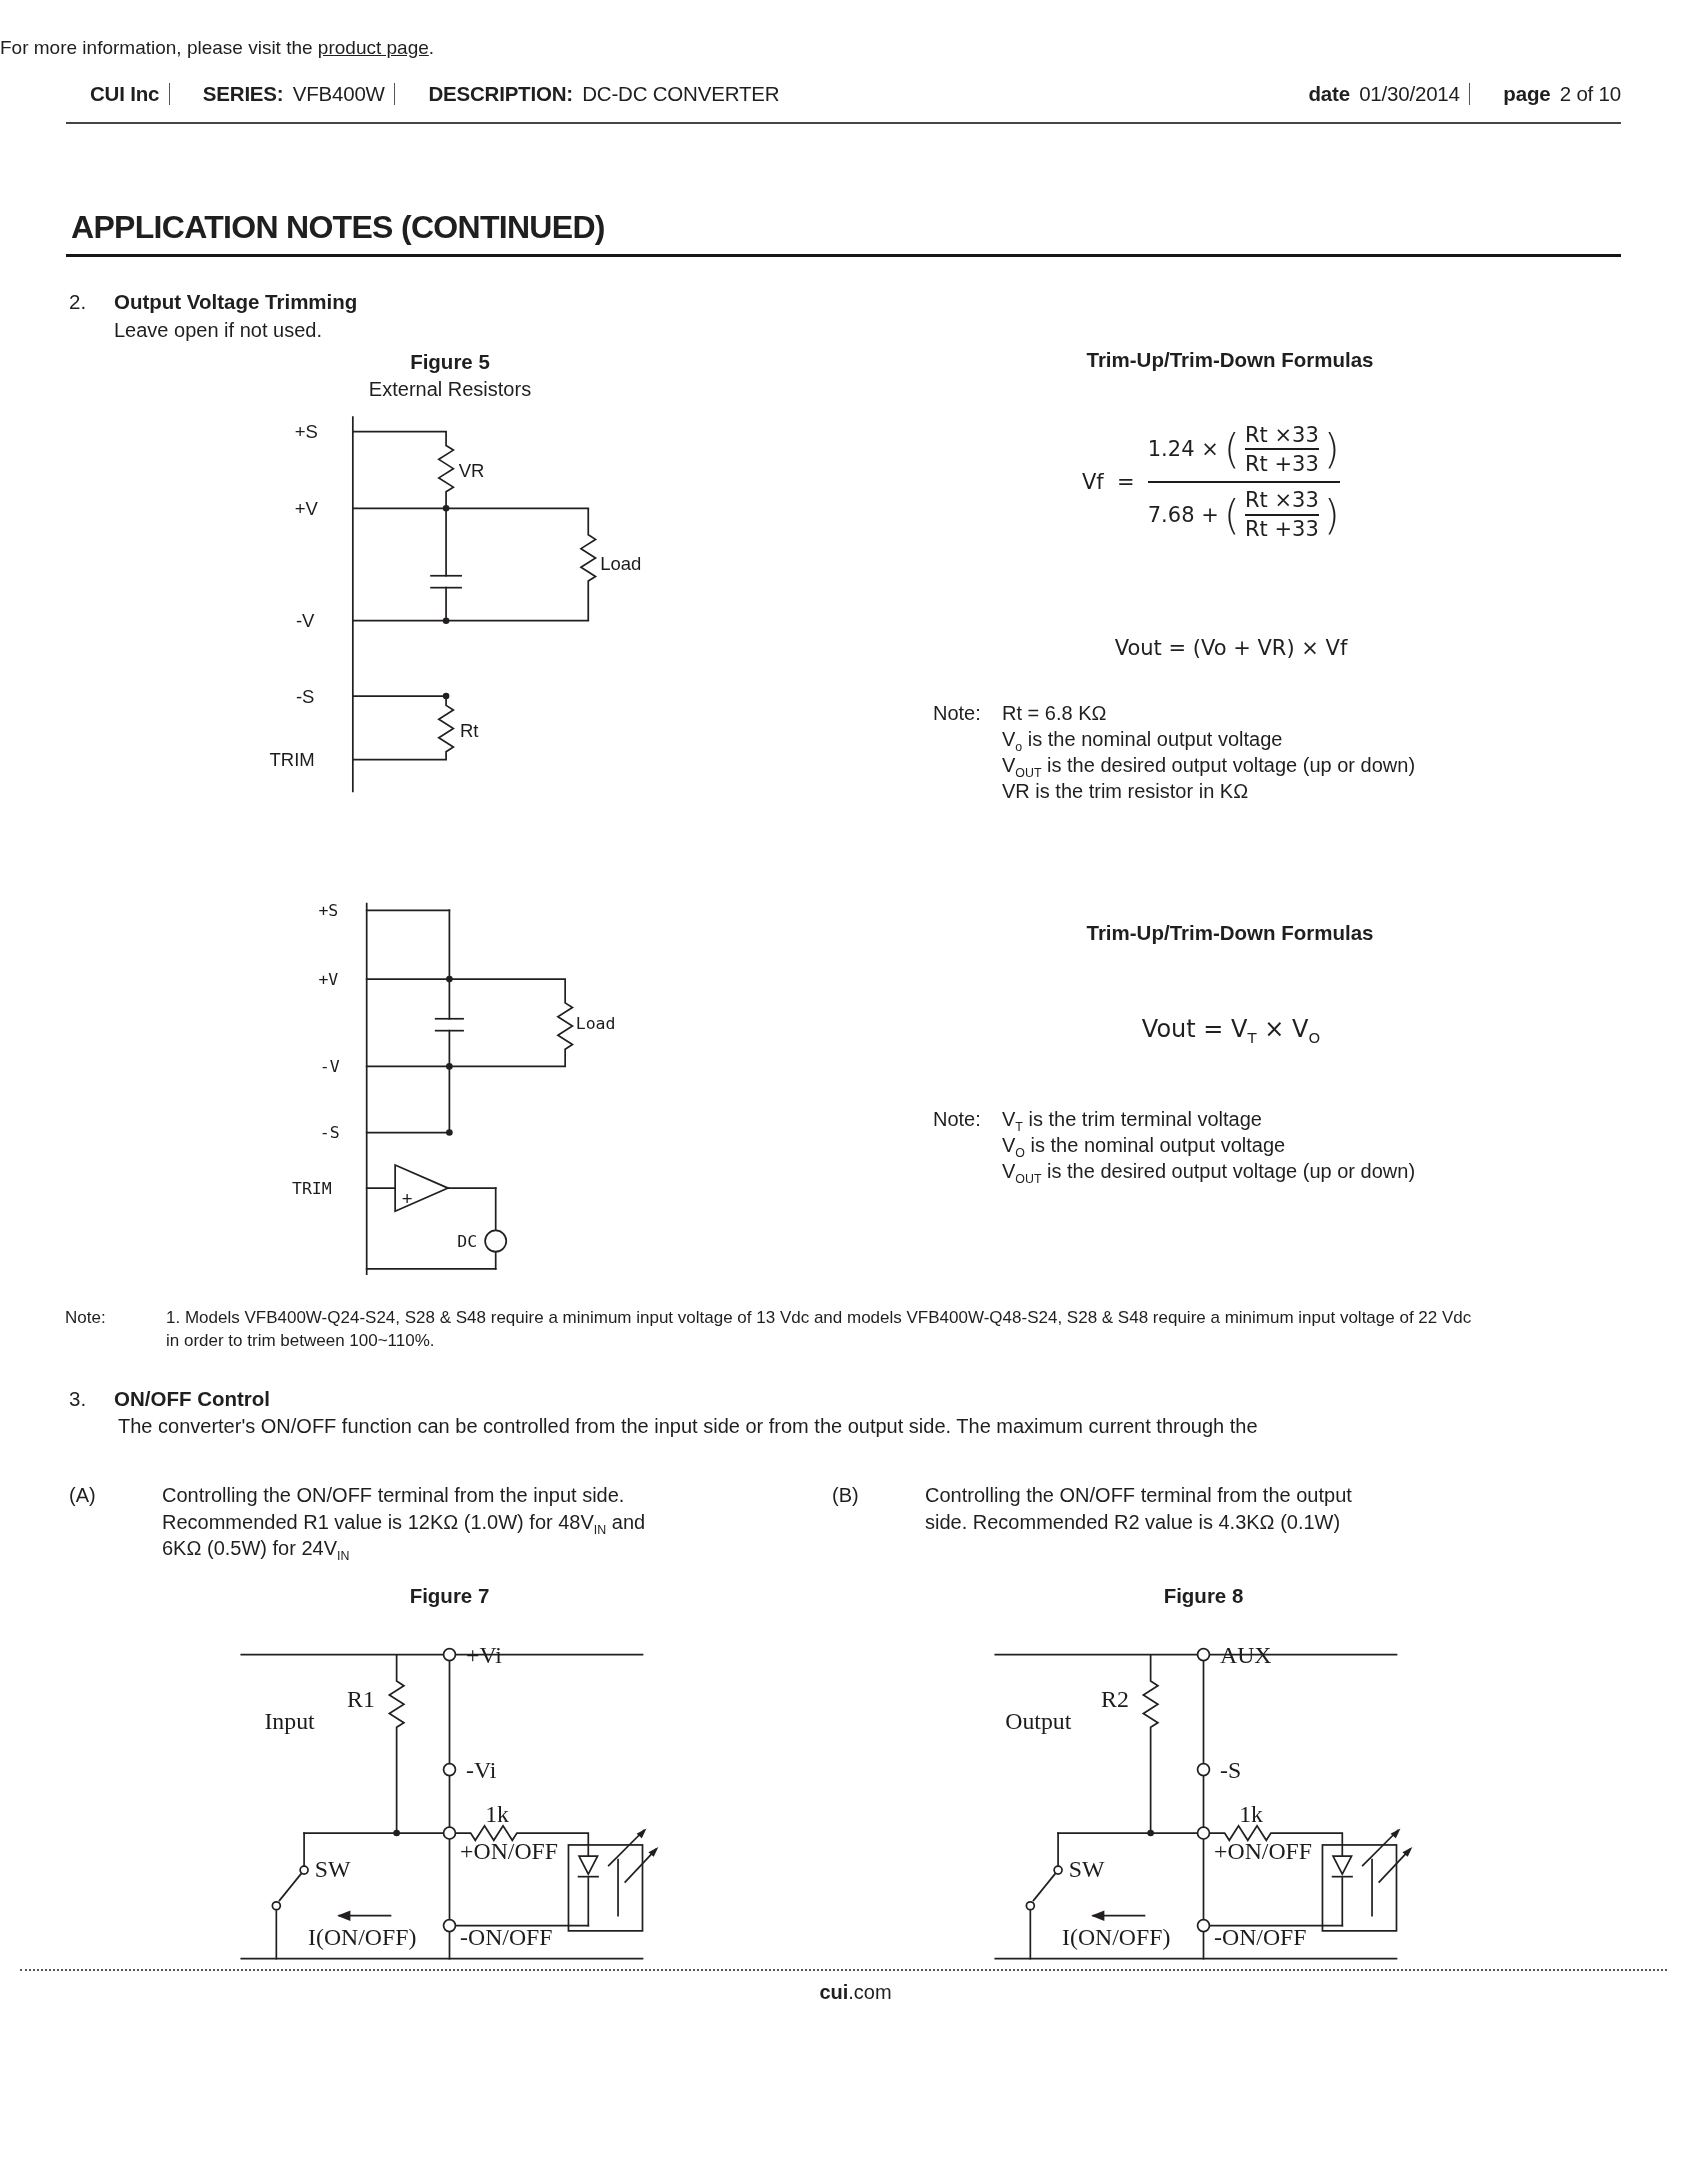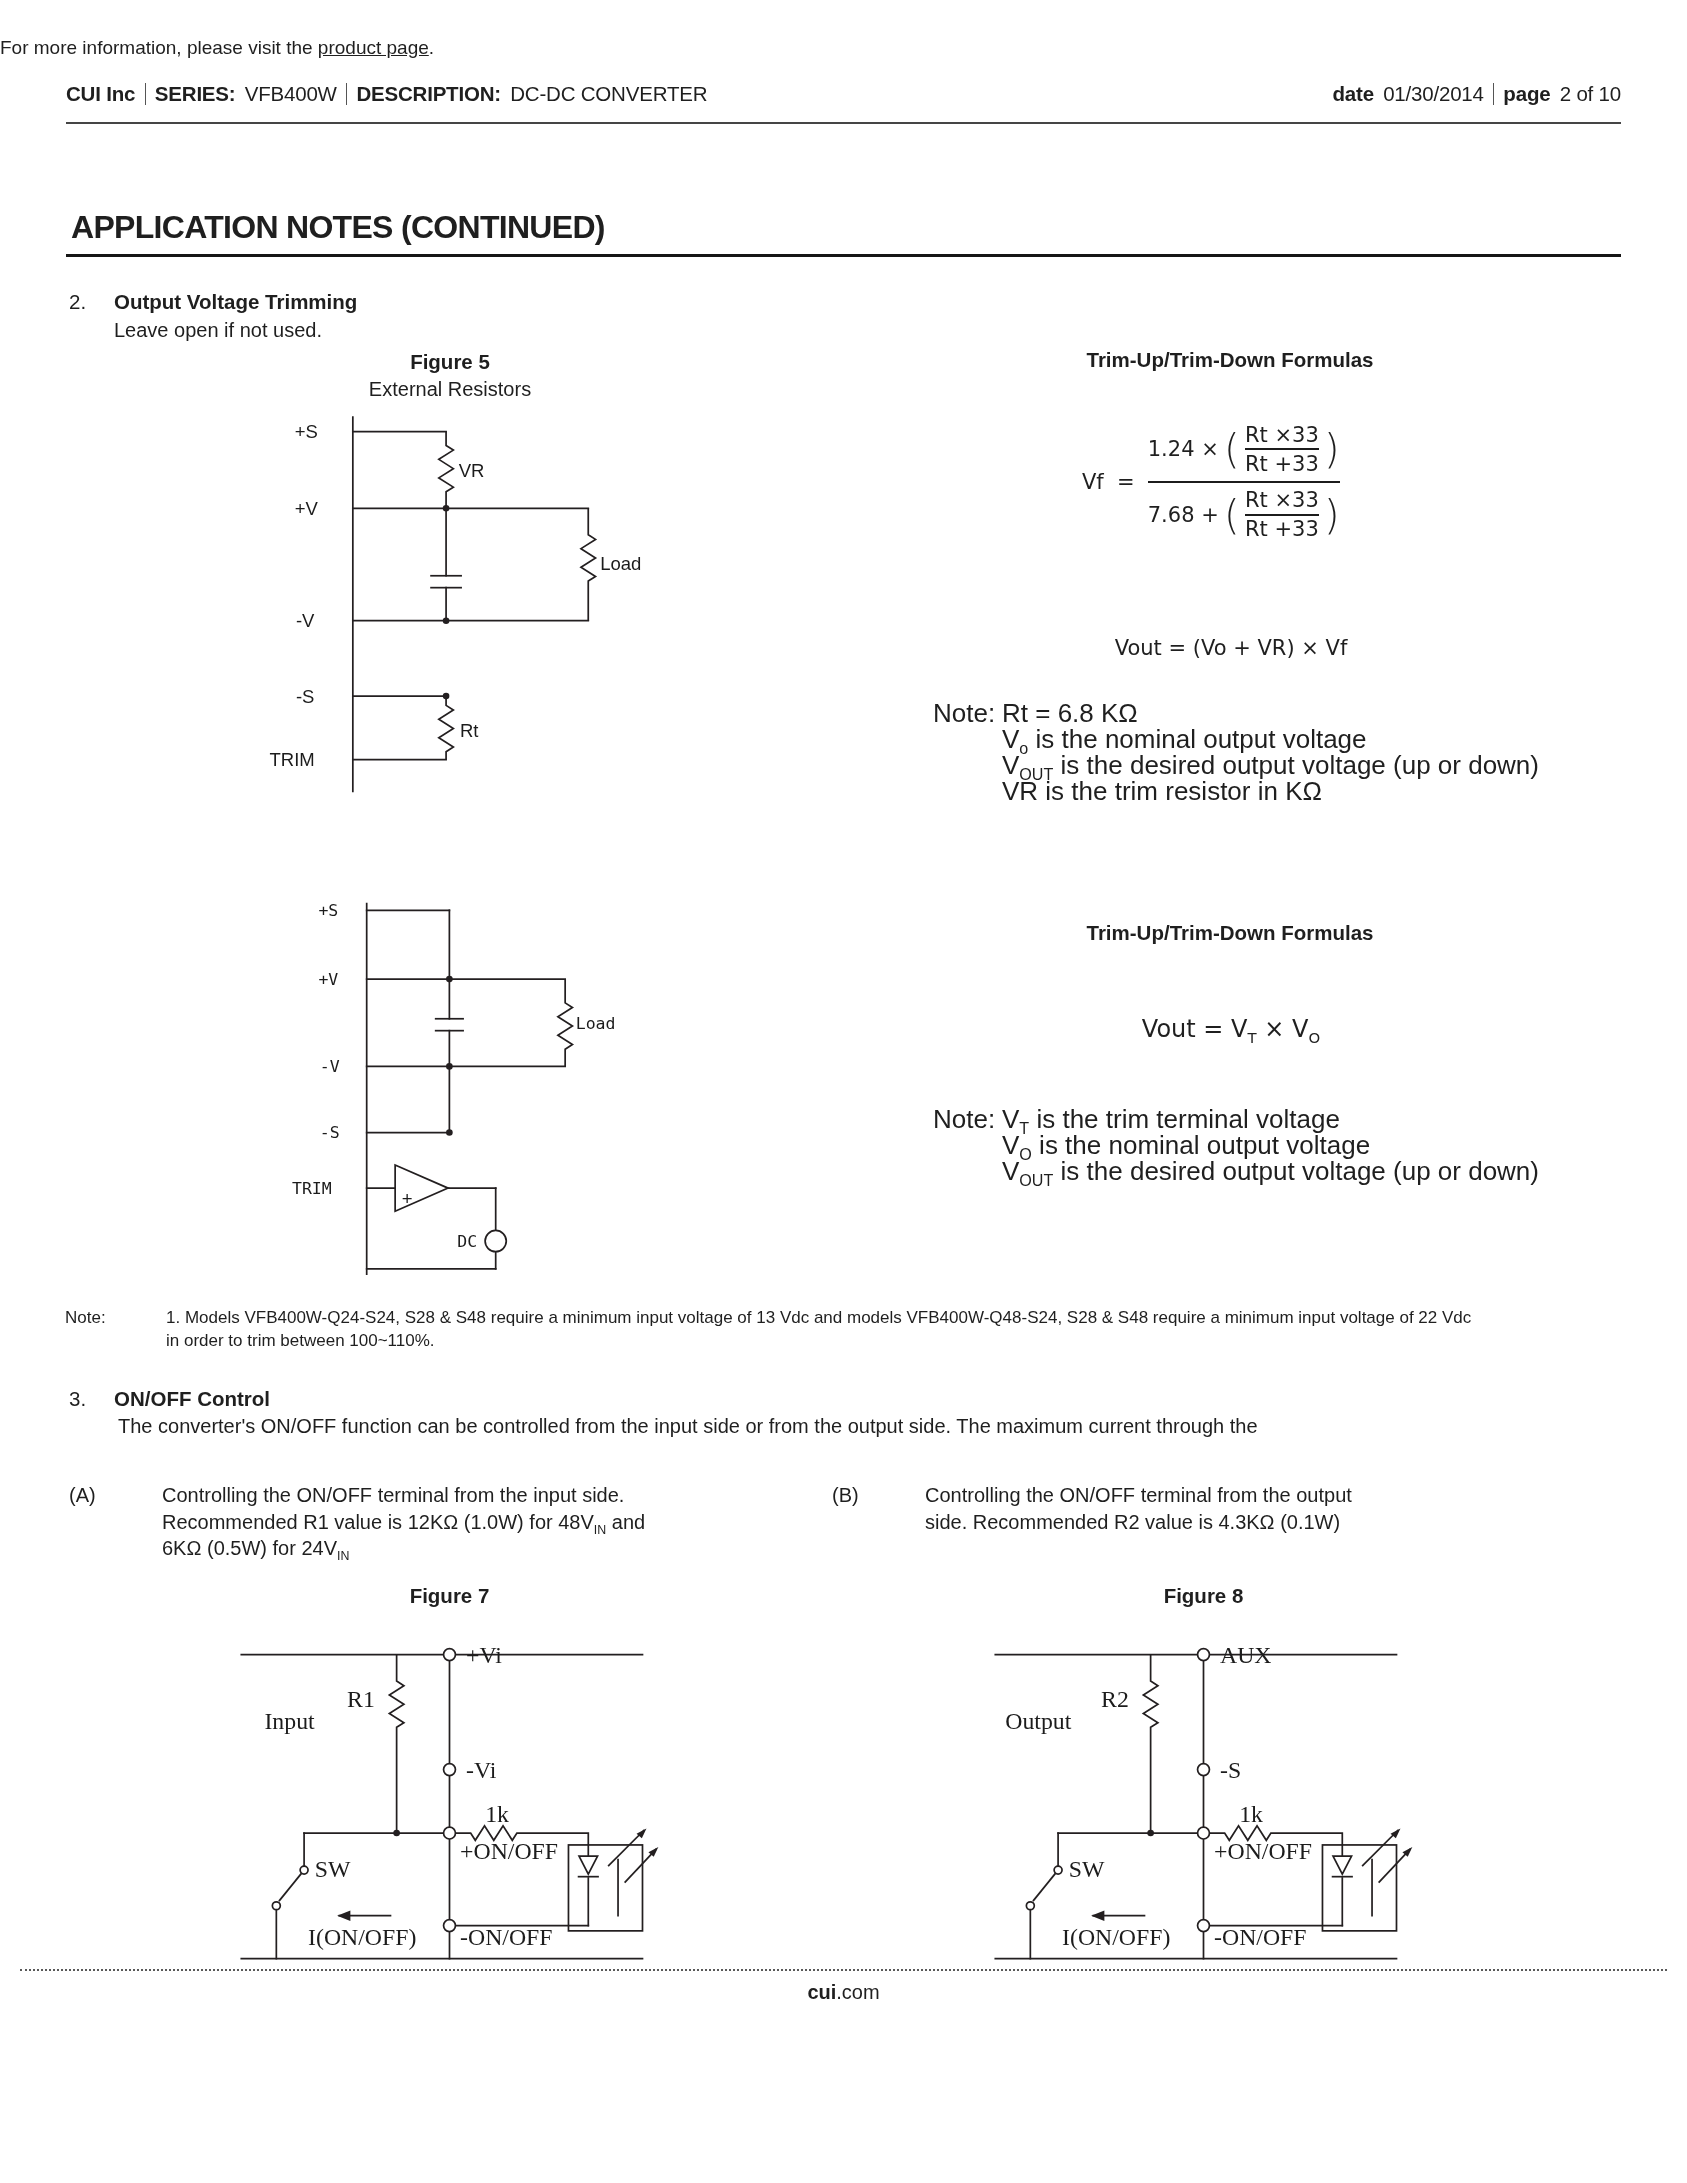--- a/index.html
+++ b/index.html
@@ -1,20 +1,20 @@
 <!DOCTYPE html>
 <html style="font-size:10.6px"><head>
 <meta charset="utf-8">
 <style>
   html,body { margin:0; padding:0; background:#e8e8e8; }
   .page {
     position:relative; width:1687px; height:2183px; background:#ffffff;
     font-family:"Liberation Sans", sans-serif; color:#1f1f1f; overflow:hidden;
   }
-  .b { font-weight:bold; }
+  .b { font-weight:bold;margin-left:24px; }
   sub { font-size:0.62em; line-height:0; }
 
   
   .top-info { position:absolute; top:37px; left:0; width:100%; text-align:left; font-size:19px; }
   .plink { color:#1f1f1f; text-decoration:underline; cursor:pointer; }
   .header-bar { position:absolute; top:82px; left:66px; right:66px;
     display:flex; justify-content:space-between; font-size:20.5px; letter-spacing:-0.2px; }
   .hb-left, .hb-right { display:flex; align-items:center; gap:9.3px; }
   .vsep { display:inline-block; width:0; height:22.5px; border-left:1.3px solid #555; }
   .header-rule { position:absolute; top:122px; left:66px; right:66px; height:2px; background:#454545; }
@@ -42,21 +42,21 @@
   .bigfrac { display:inline-flex; flex-direction:column; align-items:flex-end; }
   .fbar-big { align-self:stretch; height:2px; background:#1c1c1c; margin:5.3px 0; }
   .bf-row { display:flex; align-items:center; gap:5.3px; }
   .sfrac { display:inline-flex; flex-direction:column; align-items:center; line-height:1.15; }
   .sfrac .fbar { align-self:stretch; height:2px; background:#1c1c1c; margin:1.3px 0; }
   .bigparen { font-size:40px; font-weight:300; line-height:0; }
   .vout-line { position:absolute; text-align:center; font-size:21px; font-family:"DejaVu Sans", sans-serif; }
   .vout2 { font-size:24px; }
 
   
-  .note-block { position:absolute; font-size:26px; line-height:26px; }
+  .note-block { position:absolute; font-size:20px; line-height:26px; }
   .nb-label { display:inline-block; width:69px; }
   .ind { padding-left:69px; }
 
   .footnote { position:absolute; display:flex; font-size:17px; line-height:22.5px; }
   .fn-label { width:101px; flex:none; }
 
   .para { position:absolute; font-size:20px; line-height:26.5px; }
 
   .item { position:absolute; display:flex; font-size:20px; line-height:26.5px; }
   .item-label { width:93px; flex:none; }

